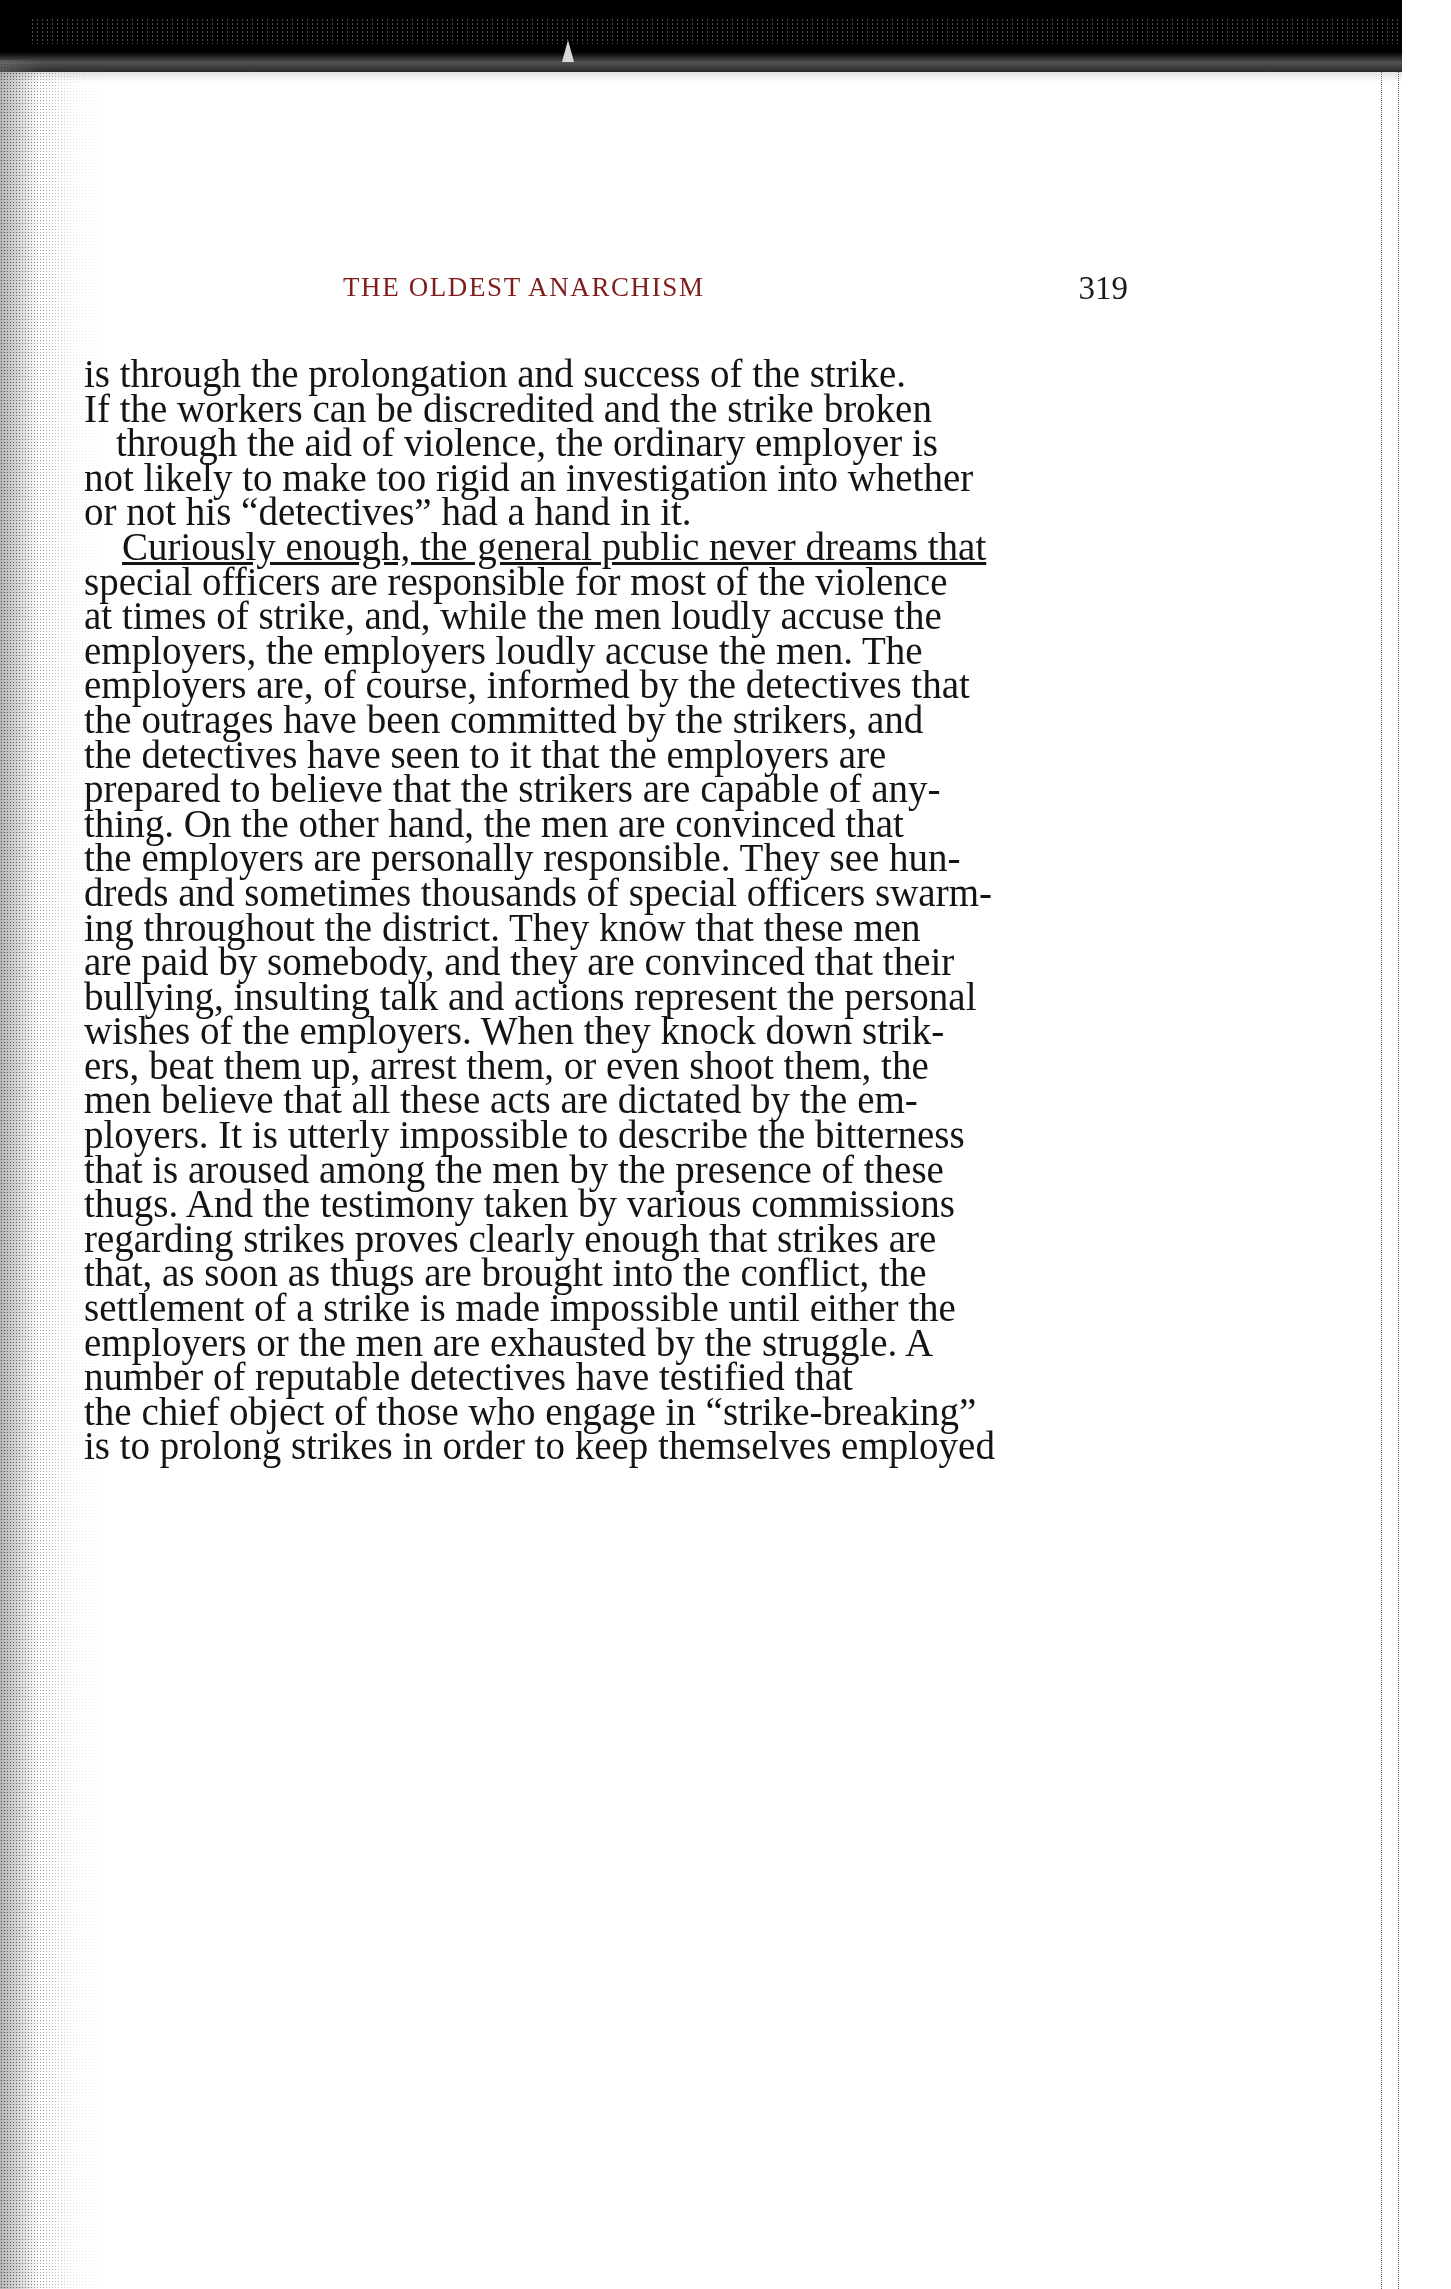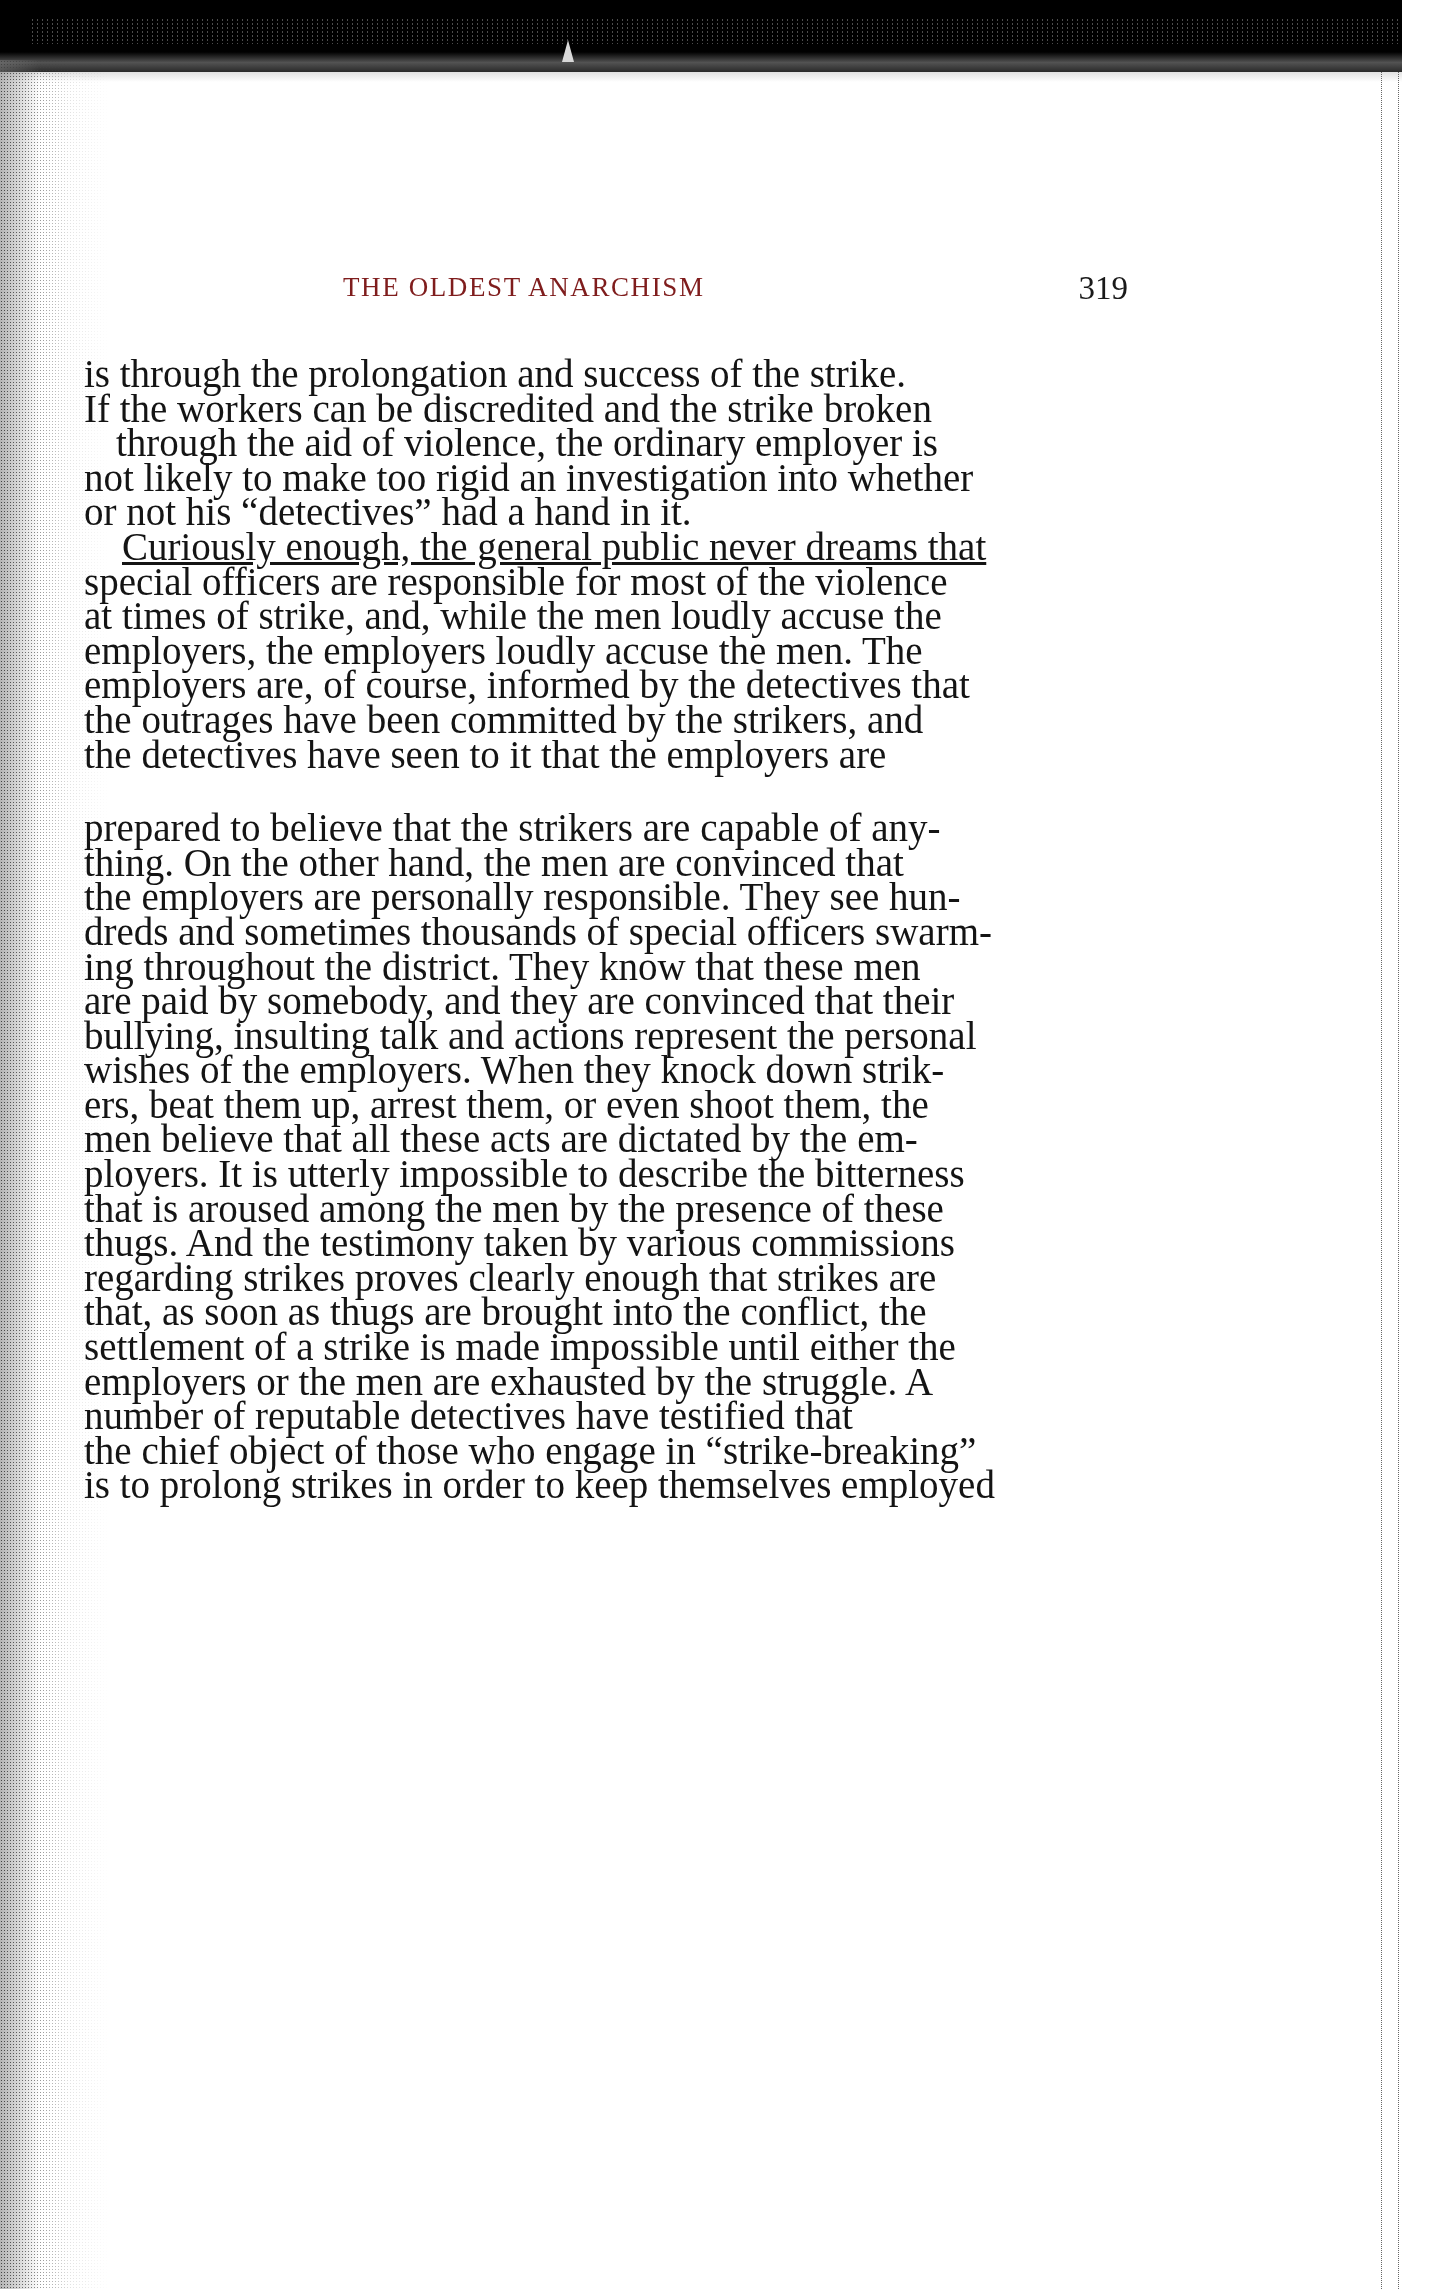--- a/index.html
+++ b/index.html
@@ -153,21 +153,21 @@
     <span class="text-line" style="text-align: left; text-align-last: left; margin-left: 32px;">through the aid of violence, the ordinary employer is</span>
     <span class="text-line" style="text-align: left; text-align-last: left;">not likely to make too rigid an investigation into whether</span>
     <span class="text-line last">or not his “detectives” had a hand in it.</span>
     <span class="text-line indent" style="text-align: left; text-align-last: left; text-decoration: underline;">Curiously enough, the general public never dreams that</span>
     <span class="text-line" style="text-align: left; text-align-last: left;">special officers are responsible for most of the violence</span>
     <span class="text-line" style="text-align: left; text-align-last: left;">at times of strike, and, while the men loudly accuse the</span>
     <span class="text-line" style="text-align: left; text-align-last: left;">employers, the employers loudly accuse the men.  The</span>
     <span class="text-line" style="text-align: left; text-align-last: left;">employers are, of course, informed by the detectives that</span>
     <span class="text-line" style="text-align: left; text-align-last: left;">the outrages have been committed by the strikers, and</span>
     <span class="text-line" style="text-align: left; text-align-last: left;">the detectives have seen to it that the employers are</span>
-    <span class="text-line" style="text-align: left; text-align-last: left; margin-top: 39px;">prepared to believe that the strikers are capable of any-</span>
+    <span class="text-line" style="text-align: left; text-align-last: left;">prepared to believe that the strikers are capable of any-</span>
     <span class="text-line" style="text-align: left; text-align-last: left;">thing.  On the other hand, the men are convinced that</span>
     <span class="text-line" style="text-align: left; text-align-last: left;">the employers are personally responsible.  They see hun-</span>
     <span class="text-line" style="text-align: left; text-align-last: left;">dreds and sometimes thousands of special officers swarm-</span>
     <span class="text-line" style="text-align: left; text-align-last: left;">ing throughout the district.  They know that these men</span>
     <span class="text-line" style="text-align: left; text-align-last: left;">are paid by somebody, and they are convinced that their</span>
     <span class="text-line" style="text-align: left; text-align-last: left;">bullying, insulting talk and actions represent the personal</span>
     <span class="text-line" style="text-align: left; text-align-last: left;">wishes of the employers.  When they knock down strik-</span>
     <span class="text-line" style="text-align: left; text-align-last: left;">ers, beat them up, arrest them, or even shoot them, the</span>
     <span class="text-line" style="text-align: left; text-align-last: left;">men believe that all these acts are dictated by the em-</span>
     <span class="text-line" style="text-align: left; text-align-last: left;">ployers.  It is utterly impossible to describe the bitterness</span>

